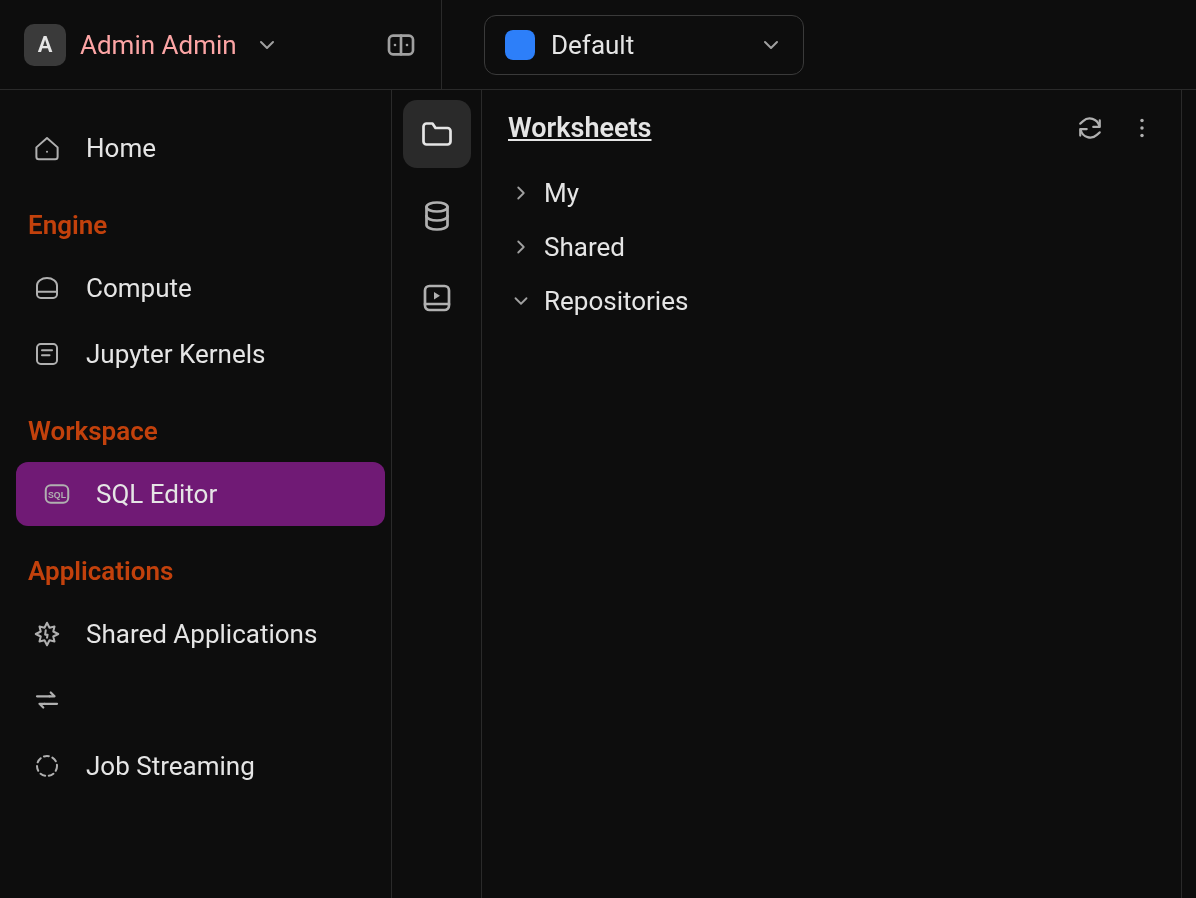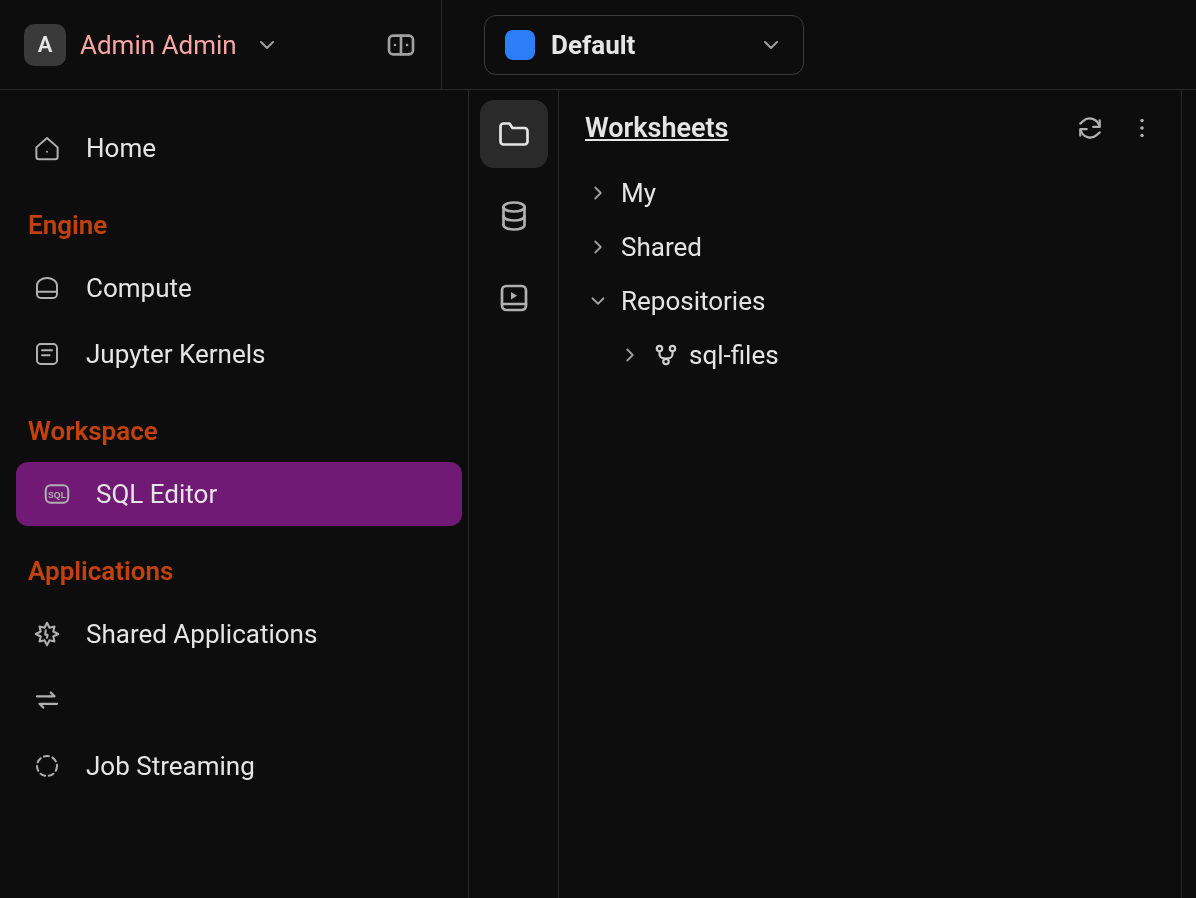--- a/index.html
+++ b/index.html
@@ -76,28 +76,27 @@
     }
     .color-swatch {
       width: 30px;
       height: 30px;
       border-radius: 8px;
       background: #2d7ff9;
     }
     .project-label {
       font-size: 26px;
       color: #e5e5e5;
-      font-weight: bold;
     }
     .layout {
       display: flex;
       height: calc(100% - 90px);
     }
     .sidebar {
-      width: 469px;
+      width: 392px;
       border-right: 1px solid #2a2a2a;
       padding-top: 24px;
       overflow-y: auto;
     }
     .nav-item {
       display: flex;
       align-items: center;
       gap: 24px;
       padding: 16px 26px;
       font-size: 26px;
@@ -385,34 +384,17 @@
         <span>Shared</span>
       </div>
       <div class="tree-item">
         <span class="tree-chevron">
           <svg width="22" height="22" viewBox="0 0 24 24" fill="none" stroke="currentColor" stroke-width="2" stroke-linecap="round" stroke-linejoin="round">
               <polyline points="6 9 12 15 18 9"></polyline>
             </svg>
         </span>
         <span>Repositories</span>
       </div>
-      <div class="tree-item child">
-        <span class="tree-chevron">
-          <svg width="22" height="22" viewBox="0 0 24 24" fill="none" stroke="currentColor" stroke-width="2" stroke-linecap="round" stroke-linejoin="round">
-              <polyline points="9 6 15 12 9 18"></polyline>
-            </svg>
-        </span>
-        <span style="color:#d0d0d0;display:flex">
-          <svg width="26" height="26" viewBox="0 0 24 24" fill="none" stroke="currentColor" stroke-width="2" stroke-linecap="round" stroke-linejoin="round">
-              <circle cx="6" cy="6" r="2.5"></circle>
-              <circle cx="18" cy="6" r="2.5"></circle>
-              <circle cx="12" cy="18" r="2.5"></circle>
-              <path d="M6 8.5 L6 11 A4 4 0 0 0 10 15 L12 15.5"></path>
-              <path d="M18 8.5 L18 11 A4 4 0 0 1 14 15 L12 15.5"></path>
-            </svg>
-        </span>
-        <span>sql-files</span>
-      </div>
     </div>
   </div>
 
   <div class="extra-col"></div>
 </div>
 
 </body></html>

